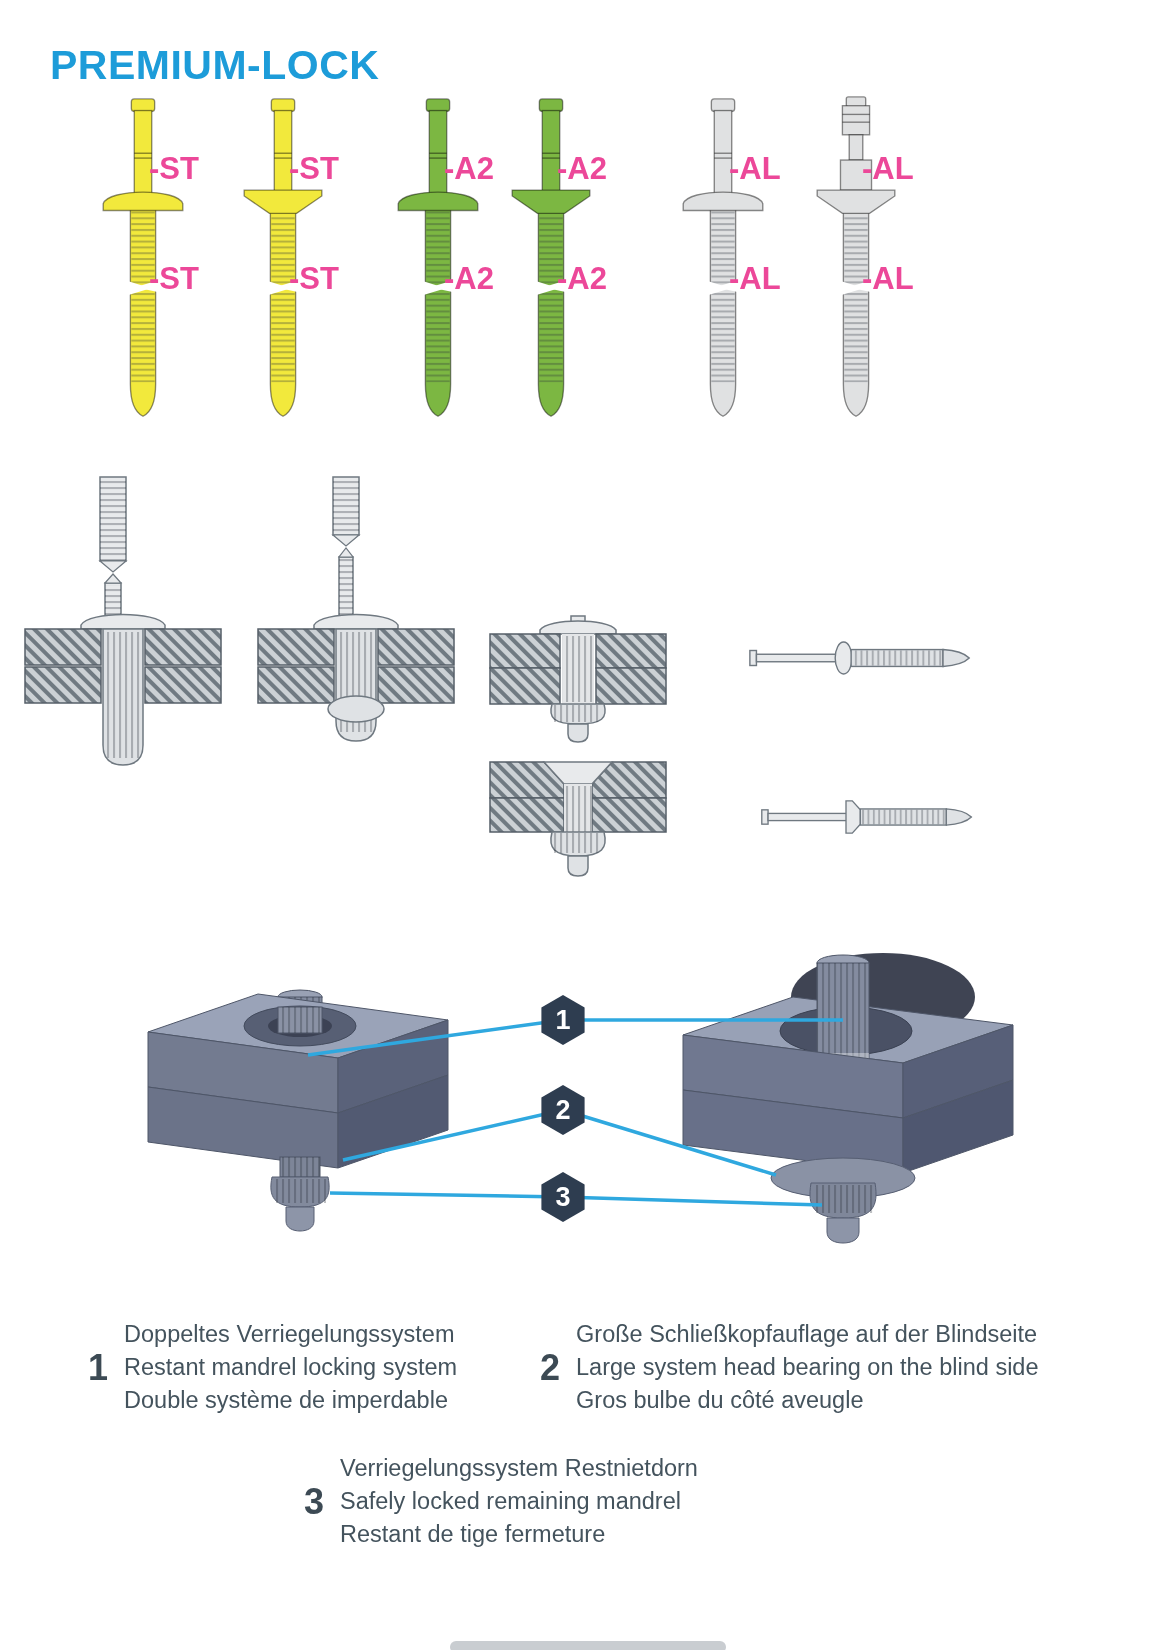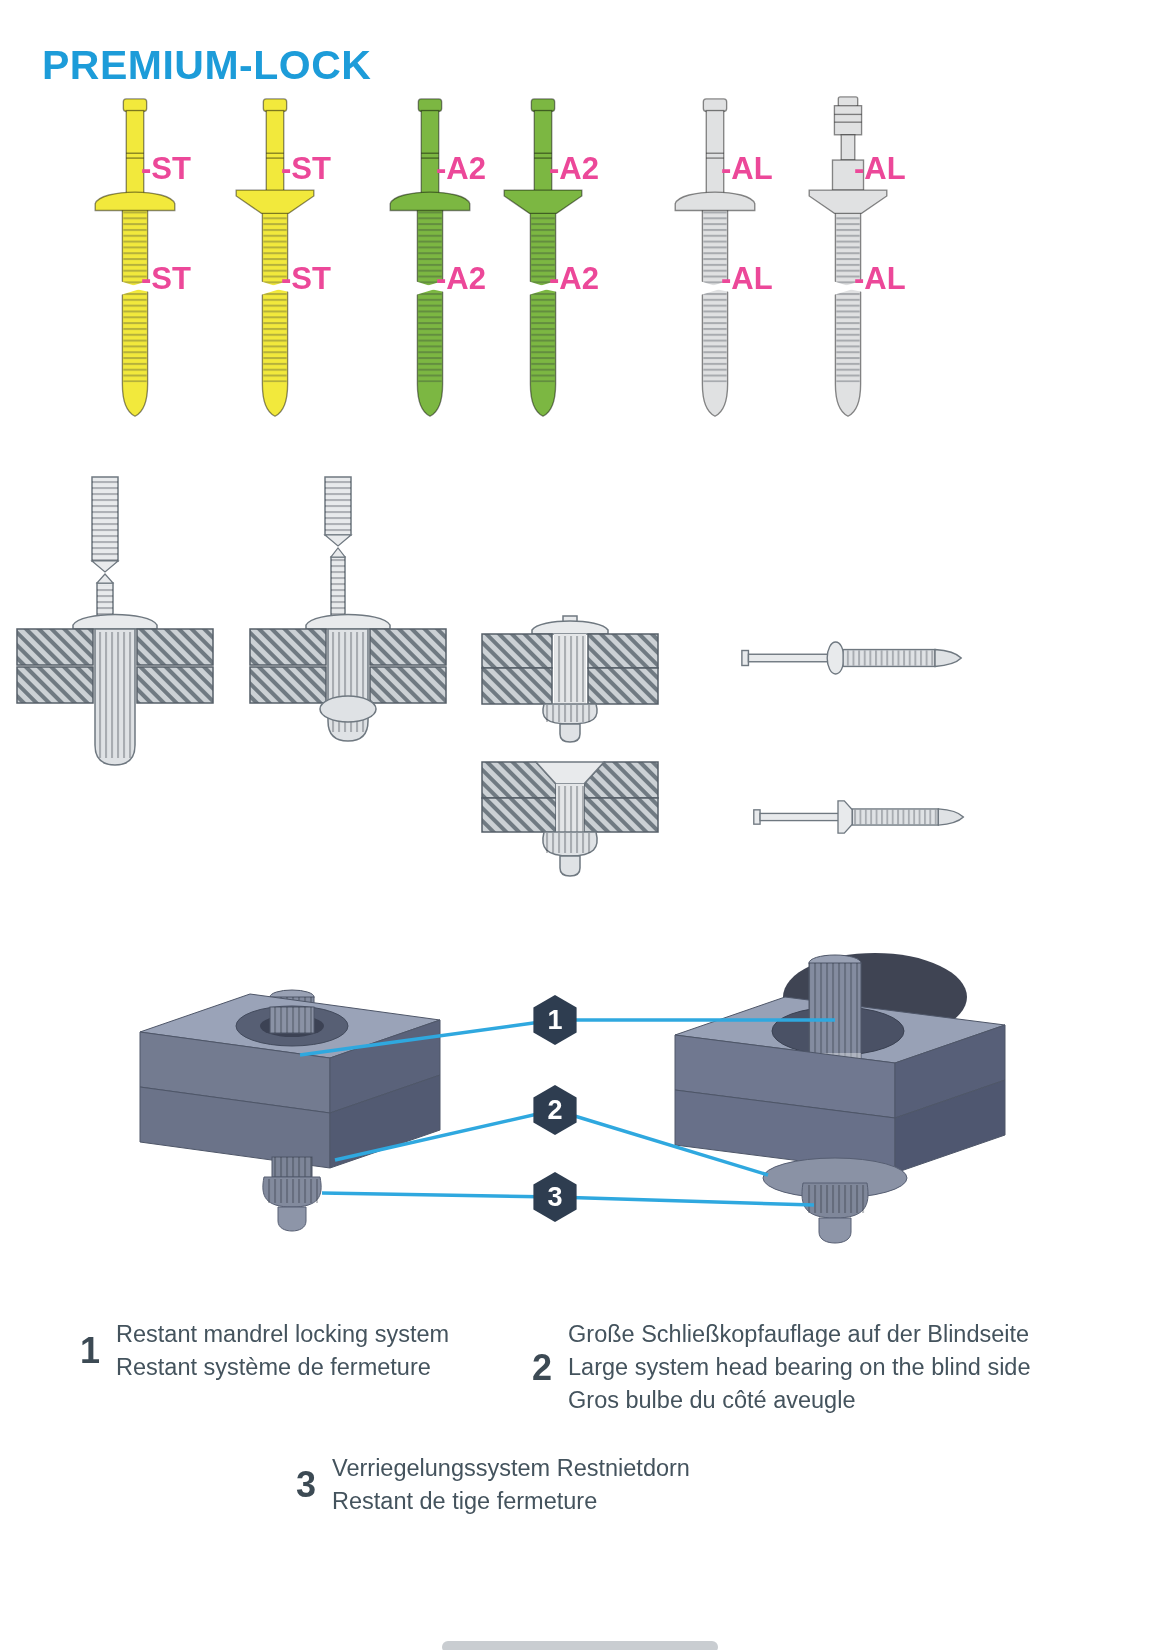--- a/index.html
+++ b/index.html
@@ -1,17 +1,17 @@
 <!DOCTYPE html>
 <html><head>
 <meta charset="utf-8">
 <style>
   html,body{margin:0;padding:0;background:#fff;}
   .page{position:relative;width:1080px;height:1650px;background:#fff;overflow:hidden;
-        font-family:"Liberation Sans", sans-serif;}
+        font-family:"Liberation Sans", sans-serif;margin-left:8px;}
   .abs{position:absolute;}
   .title{font-size:41px;font-weight:800;color:#1D9CD9;letter-spacing:.5px;}
   .rivet{position:absolute;width:120px;height:330px;}
   .rivet-svg{width:100%;height:100%;display:block;}
   .c-yellow{color:#F2E93C;}
   .c-green{color:#7CB742;}
   .c-gray{color:#E0E1E2;}
   .rlabel{position:absolute;left:66px;font-size:31px;font-weight:700;color:#ec4899;white-space:nowrap;}
   .rlabel.t{top:56px;}
   .rlabel.b{top:166px;}
@@ -310,37 +310,39 @@
       <g>
         <polygon points="455,237 476.6,249.5 476.6,274.5 455,287 433.4,274.5 433.4,249.5" fill="#2E3D50"></polygon>
         <text x="455" y="271" text-anchor="middle" font-size="27" font-weight="bold" fill="#ffffff">3</text>
       </g>
     </svg>
   </div>
 
   <div class="legend-item" style="left:80px;top:1318px;">
     <div class="legend-num">1</div>
     <div class="legend-lines">
+      <div>Doppeltes Verriegelungssystem</div>
       <div>Restant mandrel locking system</div>
-      <div>Restant système de fermeture</div>
+      <div>Double système de imperdable</div>
     </div>
   </div>
 
   <div class="legend-item" style="left:532px;top:1318px;">
     <div class="legend-num">2</div>
     <div class="legend-lines">
       <div>Große Schließkopfauflage auf der Blindseite</div>
       <div>Large system head bearing on the blind side</div>
       <div>Gros bulbe du côté aveugle</div>
     </div>
   </div>
 
   <div class="legend-item" style="left:296px;top:1452px;">
     <div class="legend-num">3</div>
     <div class="legend-lines">
       <div>Verriegelungssystem Restnietdorn</div>
+      <div>Safely locked remaining mandrel</div>
       <div>Restant de tige fermeture</div>
     </div>
   </div>
 
   <div class="bottom-bar"></div>
 
 </div>
 
 </body></html>

